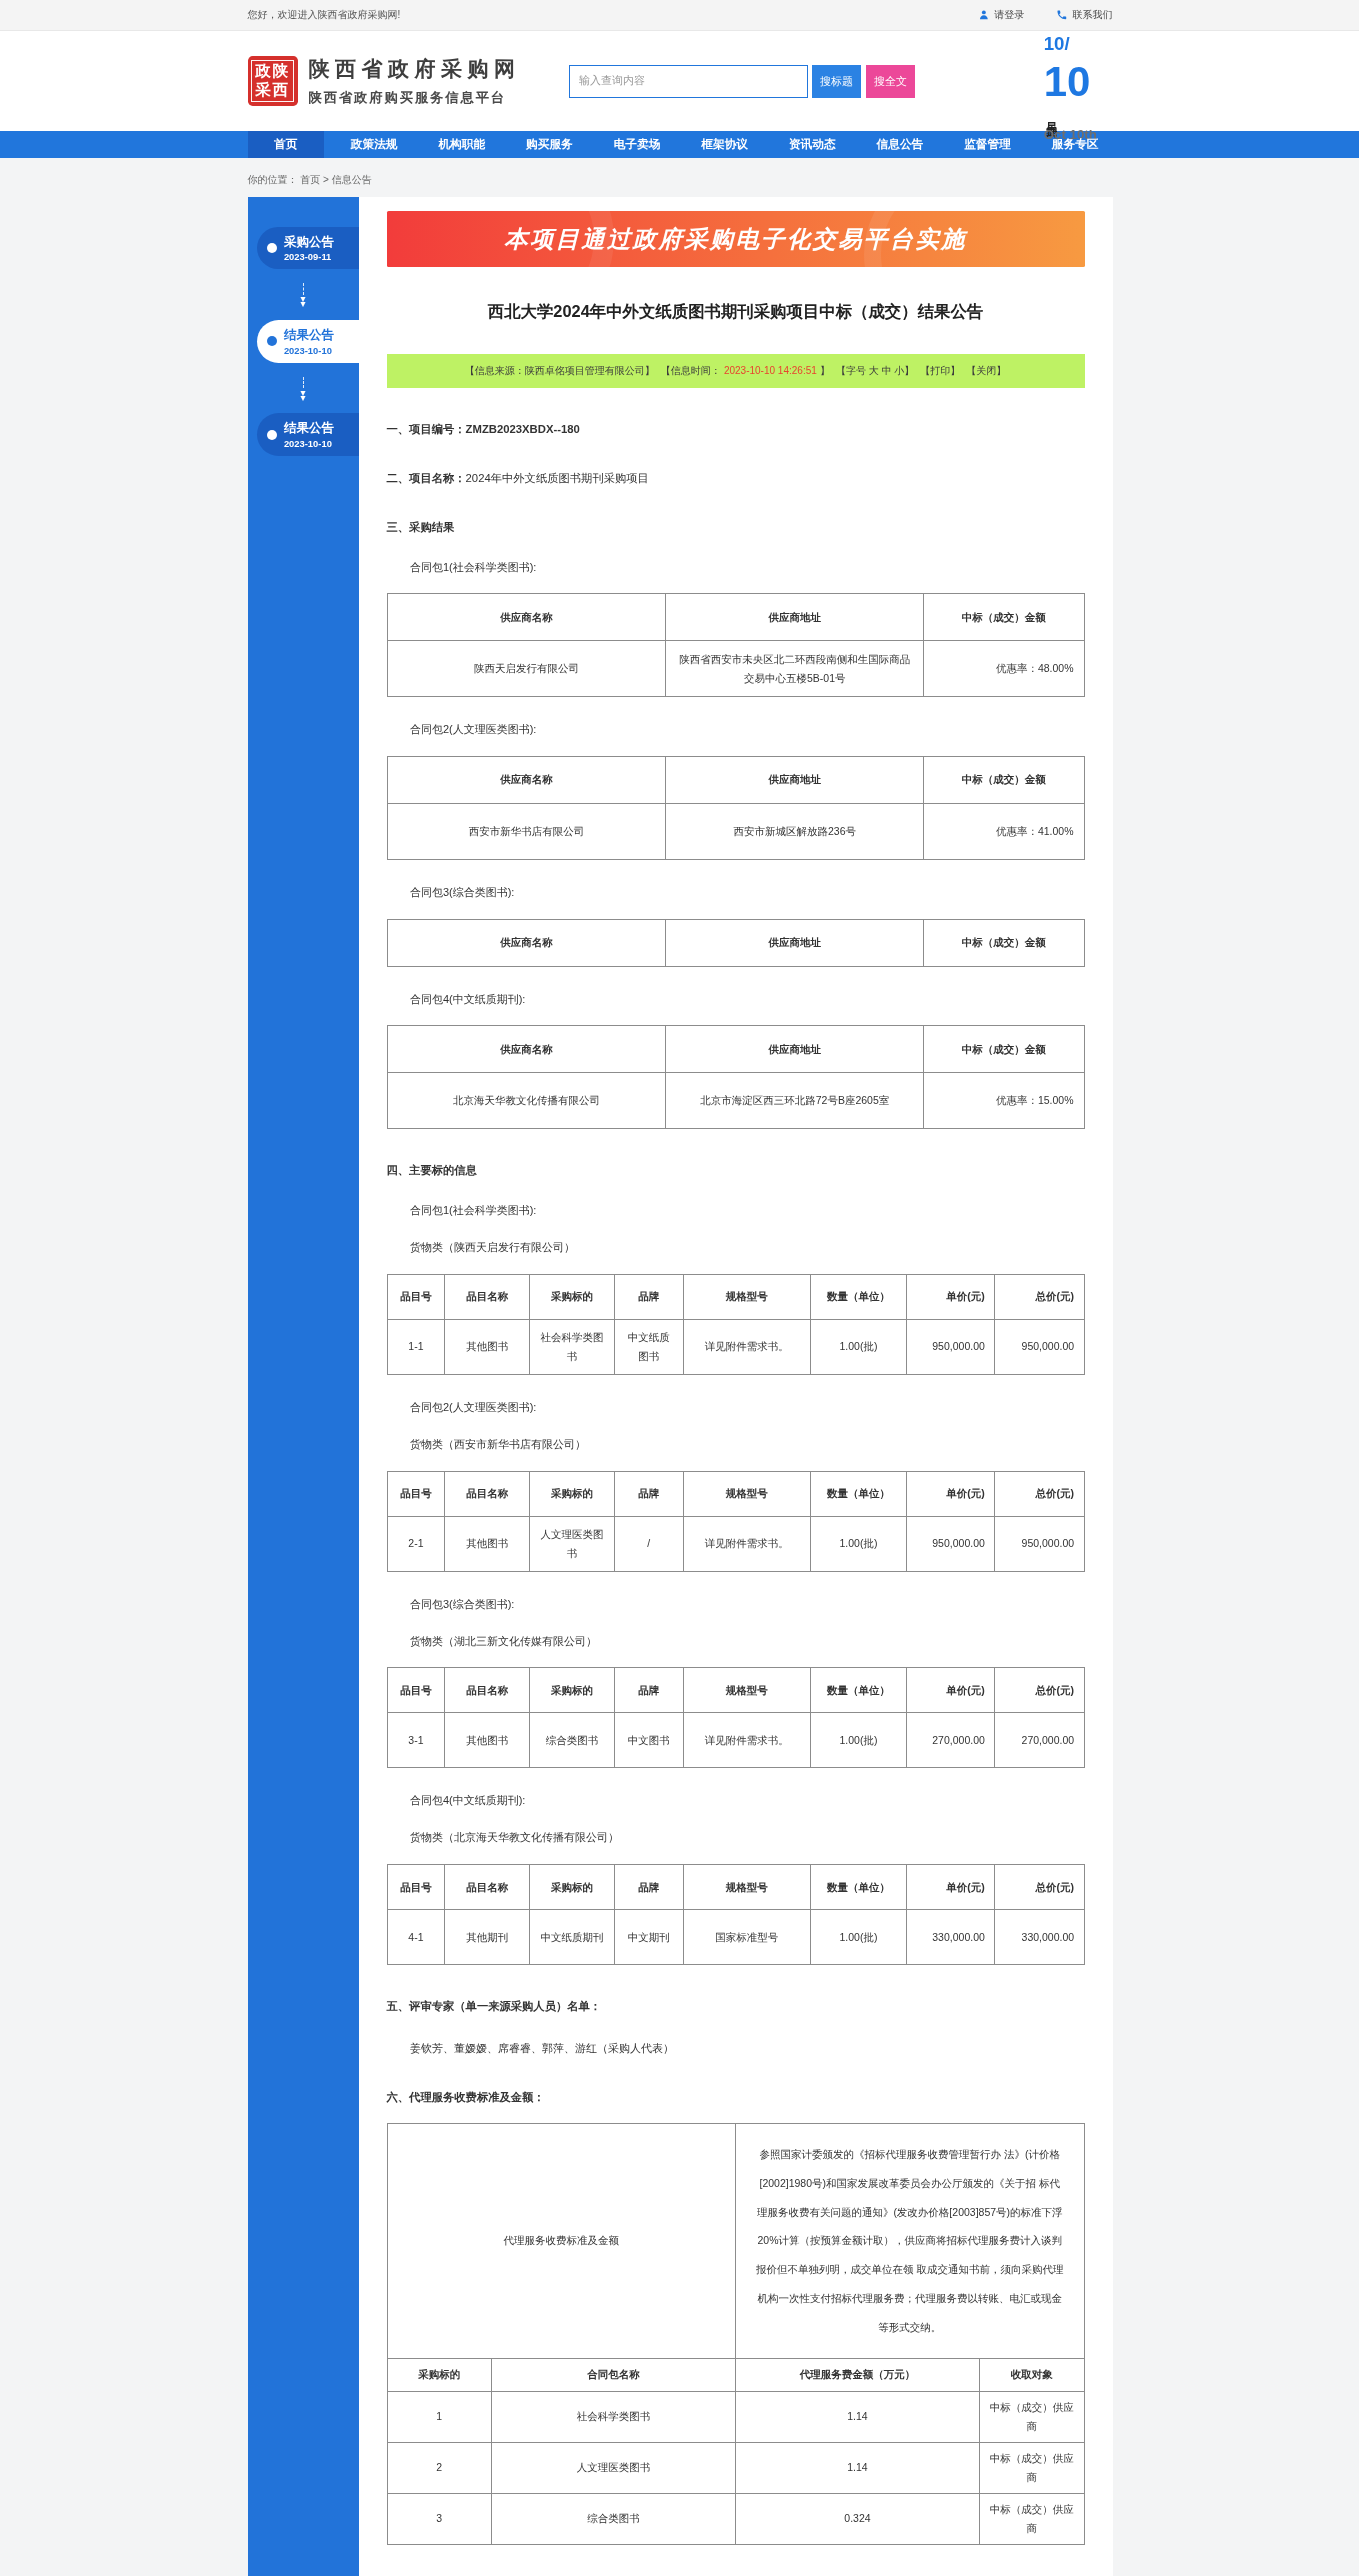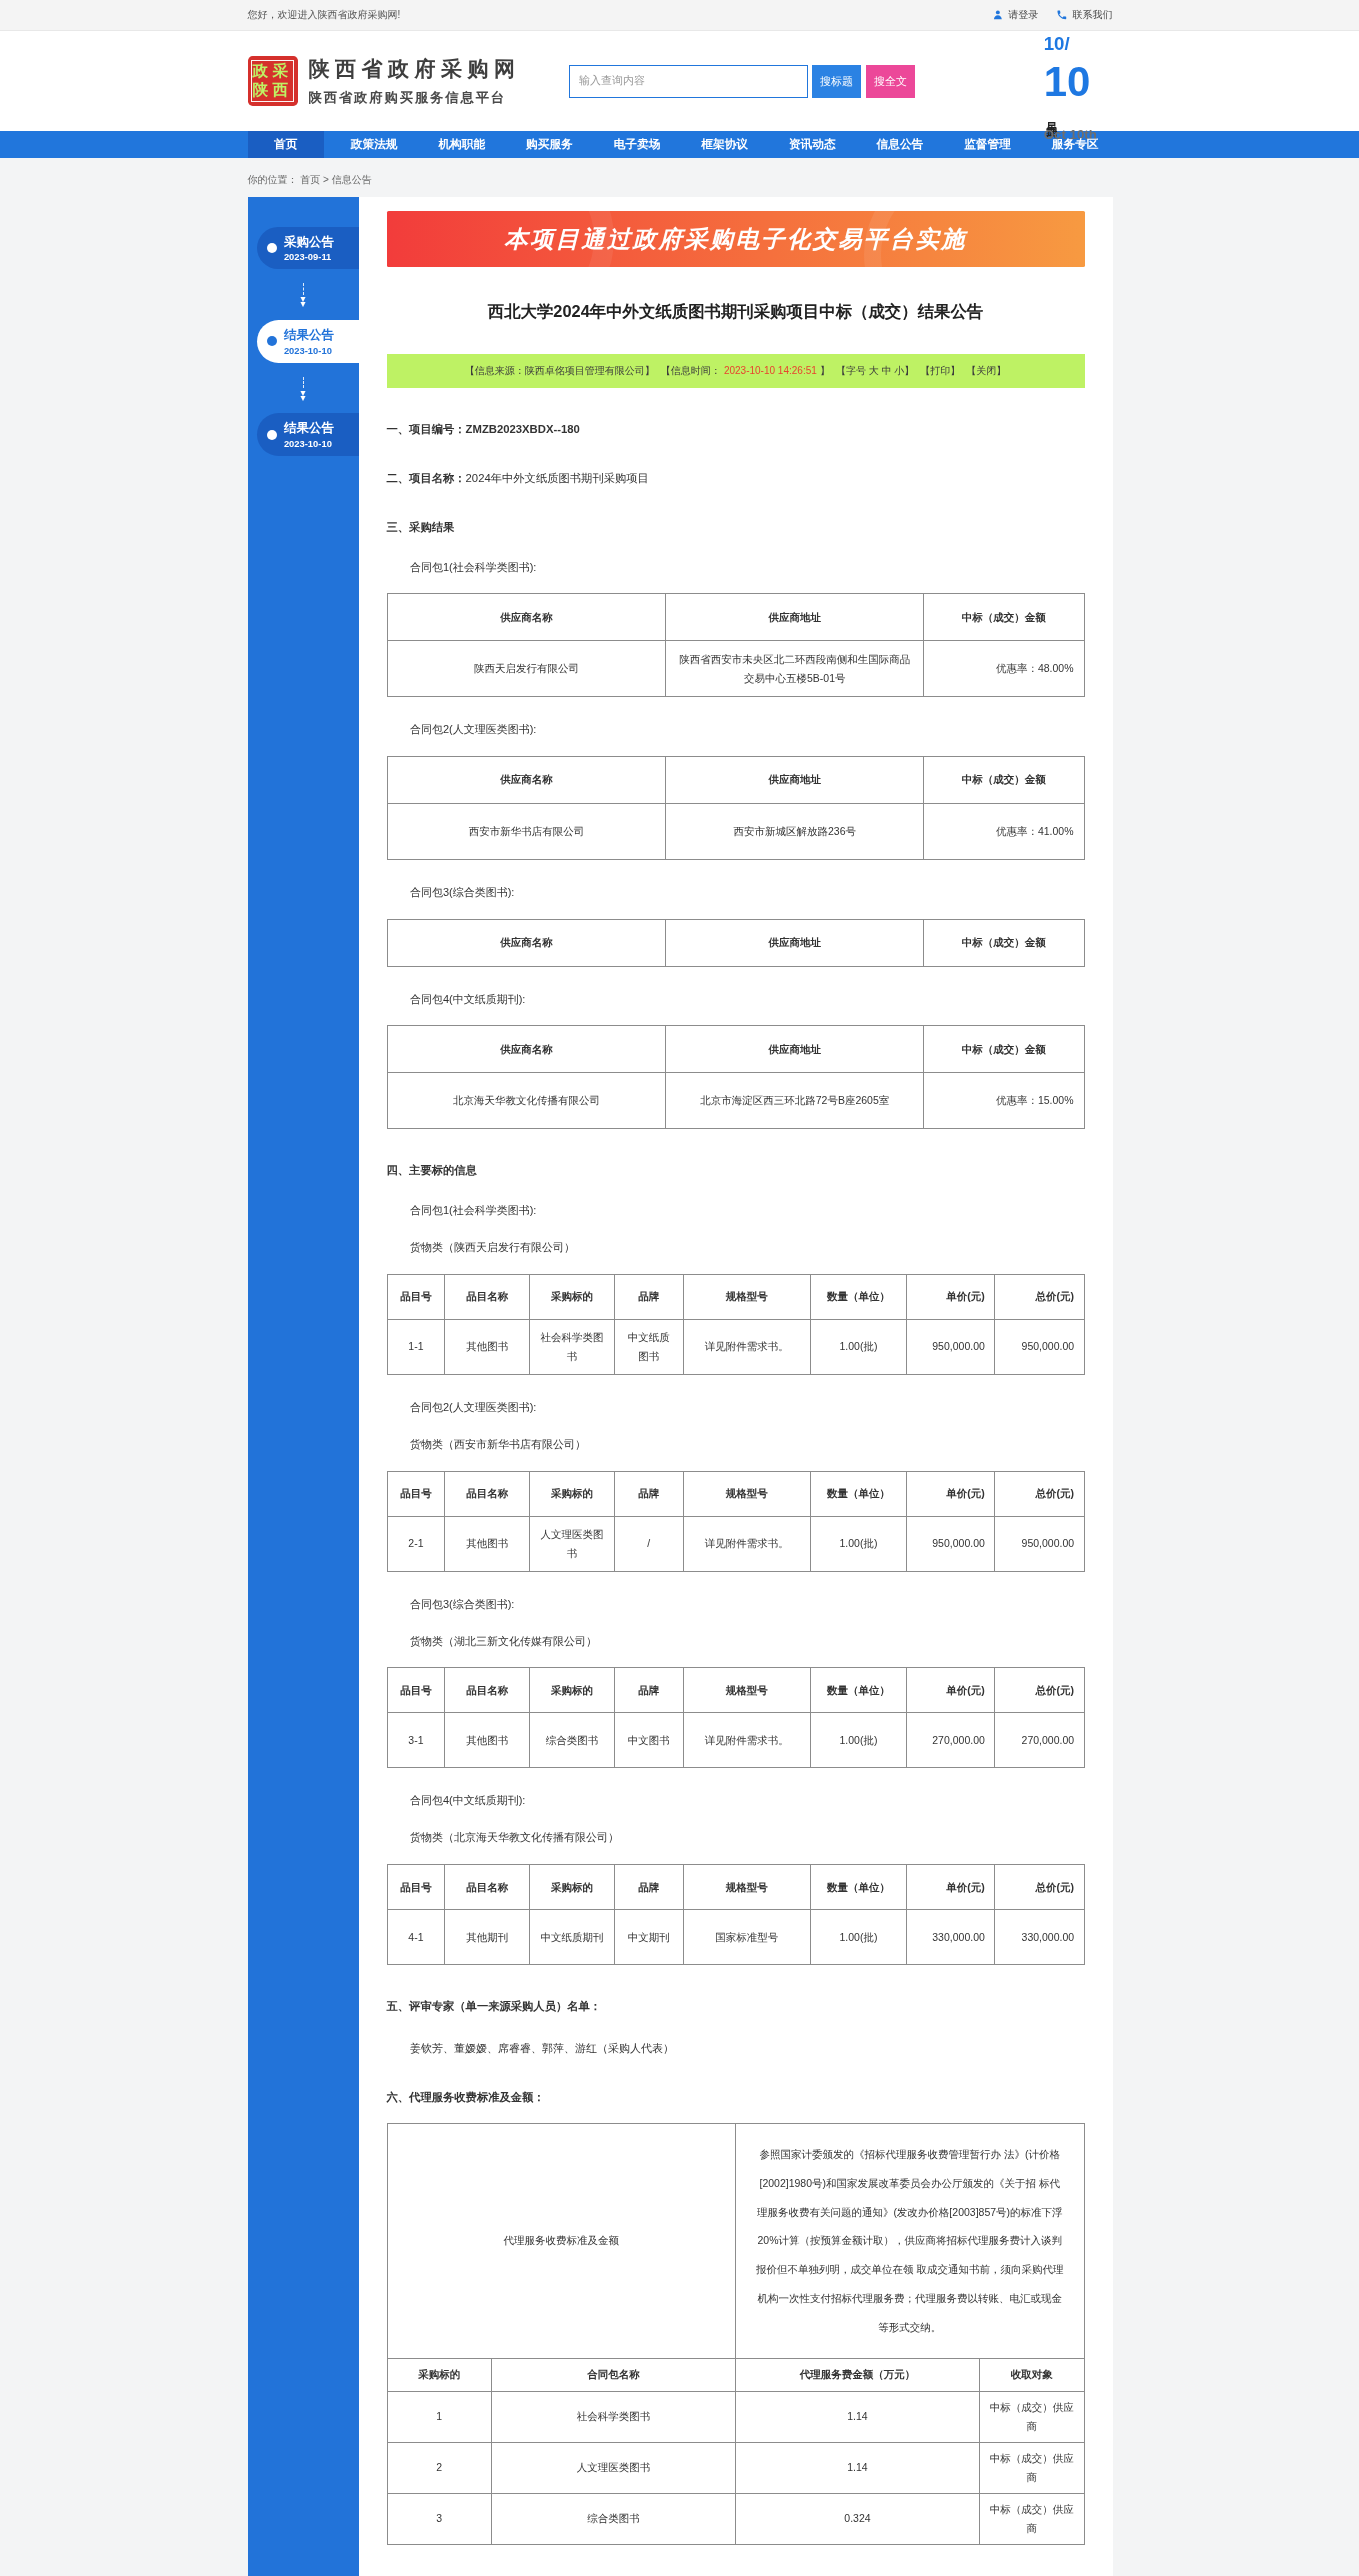--- a/index.html
+++ b/index.html
@@ -8,30 +8,30 @@
     width: 1360px;
     background: #ffffff;
     font-family: "Liberation Sans", "DejaVu Sans", sans-serif;
     color: #333;
   }
   .container { width: 865px; margin: 0 auto; }
 
   
   .topbar { background:#f4f4f4; height:31px; border-bottom:0.8px solid #e8e8e8; }
   .topbar-inner { height:100%; display:flex; align-items:center; justify-content:space-between; font-size:10px; color:#555; }
-  .top-links { display:flex; align-items:center; gap:18px; }
+  .top-links { display:flex; align-items:center; gap:32px; }
   .top-link { display:flex; align-items:center; gap:4.7px; cursor:pointer; color:#444; }
   .ic { width:11.7px; height:11.7px; fill:#2176dc; }
 
   
   .hd { background:#fff; height:100px; }
   .hd-inner { height:100%; display:flex; align-items:center; }
   .brand { display:flex; align-items:center; gap:11px; }
   .seal { width:50px; height:50px; background:#d5302c; border-radius:4.7px; padding:3.9px; flex-shrink:0; }
-  .seal-in { width:100%; height:100%; border:1.6px solid rgba(255,255,255,.95); display:flex; flex-direction:row; align-items:center; justify-content:center; color:#bef264; font-weight:bold; font-size:15.6px; line-height:1.2; letter-spacing:1.6px; }
+  .seal-in { width:100%; height:100%; border:1.6px solid rgba(255,255,255,.95); display:flex; flex-direction:column; align-items:center; justify-content:center; color:#ffffff; font-weight:bold; font-size:15.6px; line-height:1.2; letter-spacing:1.6px; }
   .site-name { font-size:21px; font-weight:bold; color:#3e3e3e; letter-spacing:5.5px; }
   .site-sub { font-size:13.3px; font-weight:bold; color:#4a4a4a; letter-spacing:1.9px; margin-top:5.5px; }
   .search { display:flex; align-items:center; margin-left:48px;font-family:Liberation Mono, monospace; }
   .search input { width:239px; height:33px; border:1.6px solid #2176dc; padding:0 9.4px; font-size:11px; color:#333; outline:none; font-family:inherit; }
   .search input::placeholder { color:#999; }
   .sbtn { height:33px; padding:0 7.8px; border:none; color:#fff; font-size:11px; cursor:pointer; font-family:inherit; }
   .sbtn.title { background:#2b82e3; margin-left:4.7px; }
   .sbtn.full  { background:#ec4899; margin-left:5.5px; }
   .datebox { margin-left:auto; text-align:center; }
   .date-row { display:flex; align-items:flex-start; justify-content:center; gap:7px; color:#1e78e2;flex-direction:column; }

